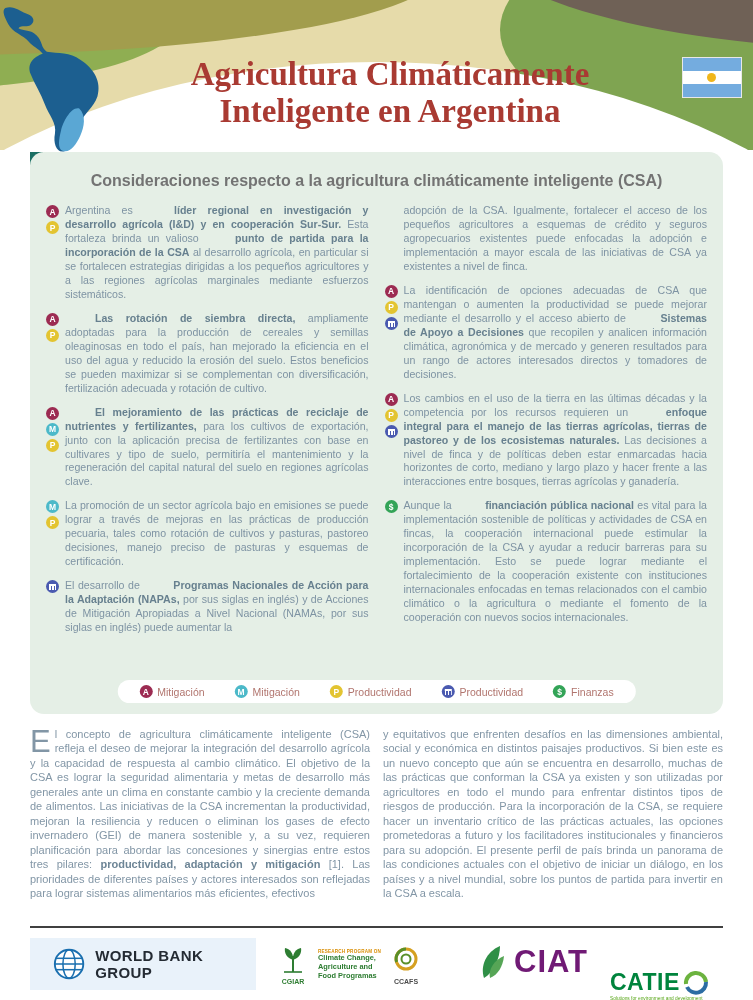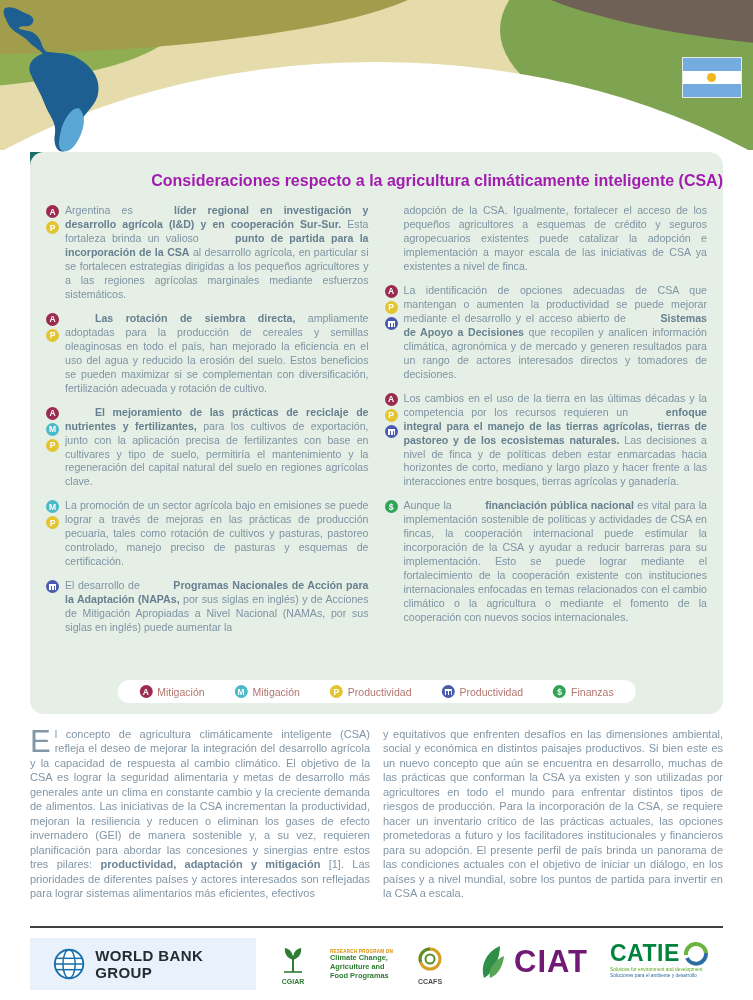--- a/index.html
+++ b/index.html
@@ -83,30 +83,30 @@
     color:#8296a6;
   }
 
   
   #footer-divider{left:30px;top:926px;width:693px;height:2px;background:#404040;}
   #wbg-logo{
     left:30px;top:938px;width:226px;height:52px;background:#e9f2fa;
     display:flex;align-items:center;gap:9px;padding-left:22px;box-sizing:border-box;
   }
   #wbg-label{font-size:15px;font-weight:bold;color:#242b33;letter-spacing:.4px;}
-  #cgiar-group{left:280px;top:940px;height:50px;display:flex;gap:24px;align-items:center;}
+  #cgiar-group{left:280px;top:940px;height:50px;display:flex;gap:12px;align-items:center;}
   .mini-label{font-size:7px;font-weight:bold;text-align:center;}
   #cgiar-label{color:#2e7d32;}
   #ccafs-label{color:#4c4c4c;}
   #program-kicker{font-size:4.6px;color:#d98e04;font-weight:bold;letter-spacing:.2px;}
   .program-line{font-size:7.4px;font-weight:bold;color:#2e7d32;line-height:1.18;}
   #ciat-logo{left:478px;top:944px;display:flex;align-items:center;gap:6px;}
   #ciat-label{font-size:31px;font-weight:bold;color:#701a75;letter-spacing:1px;font-family:Liberation Sans, sans-serif;}
   #catie-logo{left:610px;top:940px;width:118px;}
-  #catie-top{display:flex;align-items:center;gap:3px;}
+  #catie-top{display:flex;align-items:center;gap:3px;margin-top:29px;}
   #catie-label{font-size:23px;font-weight:bold;color:#00843d;letter-spacing:.5px;}
   .catie-tagline{font-size:4.8px;line-height:1.35;}
   #catie-tagline-en{color:#58a618;}
   #catie-tagline-es{color:#2b6ca3;}
 </style>
 </head>
 <body>
 
 <svg id="header-art" class="abs" viewBox="0 0 753 150" preserveAspectRatio="none">
   <rect x="0" y="0" width="753" height="150" fill="#e6dbaa"></rect>
@@ -116,32 +116,34 @@
   <ellipse cx="900" cy="-70" rx="430" ry="120" fill="#6f6156"></ellipse>
   <ellipse cx="376" cy="440" rx="580" ry="378" fill="#ffffff"></ellipse>
 </svg>
 
 <svg id="map" class="abs" viewBox="0 0 120 150">
   <path fill="#1c5f90" d="M6,6 C14,3 20,9 26,11 C33,13 36,18 32,22 C28,26 22,22 19,26 C24,29 31,27 37,33 C43,39 41,45 47,49 C58,51 70,49 80,57 C94,66 101,79 97,93 C93,105 84,109 80,120 C77,131 74,143 65,147 C57,150 53,140 55,130 C57,119 49,112 45,101 C41,90 35,81 31,71 C27,61 34,54 43,51 C39,46 33,44 29,39 C24,33 13,30 9,22 C6,16 2,9 6,6 Z"></path>
   <path fill="#5aa7d4" d="M79,105 C86,112 84,123 80,132 C76,141 70,149 63,147 C57,145 59,135 61,127 C63,118 71,103 79,105 Z"></path>
 </svg>
 
 <div id="page-title" class="abs" style="color: rgb(169, 58, 50);">
+  <div>Agricultura Climáticamente</div>
+  <div>Inteligente en Argentina</div>
 </div>
 
 <div id="flag" class="abs">
   <div class="stripe" style="background:#74acdf"></div>
   <div class="stripe" style="background:#ffffff"></div>
   <div class="stripe" style="background:#74acdf"></div>
   <div class="sun"></div>
 </div>
 
 <div id="corner-square" class="abs"></div>
 <div id="considerations-box" class="abs">
-  <div id="box-heading" style="color: #a21caf; text-align: right;">Consideraciones respecto a la agricultura climáticamente inteligente (CSA)</div>
+  <div id="box-heading" style="color: #737373;">Consideraciones respecto a la agricultura climáticamente inteligente (CSA)</div>
   <div id="box-columns">
     <div class="col" id="left-col">
         <div class="bullet">
           <span class="icon-col">
             <span class="picon" style="background: rgb(156, 43, 82);">A</span>
             <span class="picon" style="background: rgb(227, 196, 49);">P</span>
           </span>
           <div class="btext">Argentina es <b>líder regional en investigación y desarrollo agrícola (I&amp;D) y en cooperación Sur-Sur.</b> Esta fortaleza brinda un valioso <b>punto de partida para la incorporación de la CSA</b> al desarrollo agrícola, en particular si se fortalecen estrategias dirigidas a los pequeños agricultores y a las regiones agrícolas marginales mediante esfuerzos sistemáticos.</div>
         </div>
         <div class="bullet">
@@ -157,35 +159,35 @@
             <span class="picon" style="background: rgb(76, 185, 201);">M</span>
             <span class="picon" style="background: rgb(227, 196, 49);">P</span>
           </span>
           <div class="btext"><b>El mejoramiento de las prácticas de reciclaje de nutrientes y fertilizantes,</b> para los cultivos de exportación, junto con la aplicación precisa de fertilizantes con base en cultivares y tipo de suelo, permitiría el mantenimiento y la regeneración del capital natural del suelo en regiones agrícolas clave.</div>
         </div>
         <div class="bullet">
           <span class="icon-col">
             <span class="picon" style="background: rgb(76, 185, 201);">M</span>
             <span class="picon" style="background: rgb(227, 196, 49);">P</span>
           </span>
-          <div class="btext">La promoción de un sector agrícola bajo en emisiones se puede lograr a través de mejoras en las prácticas de producción pecuaria, tales como rotación de cultivos y pasturas, pastoreo controlado, manejo preciso de pasturas y esquemas de certificación.</div>
+          <div class="btext">La promoción de un sector agrícola bajo en emisiones se puede lograr a través de mejoras en las prácticas de producción pecuaria, tales como rotación de cultivos y pasturas, pastoreo decisiones, manejo preciso de pasturas y esquemas de certificación.</div>
         </div>
         <div class="bullet">
           <span class="icon-col">
             <span class="picon" style="background: rgb(74, 90, 176);">
               <span class="bldg"></span>
             </span>
           </span>
           <div class="btext">El desarrollo de <b>Programas Nacionales de Acción para la Adaptación (NAPAs,</b> por sus siglas en inglés) y de Acciones de Mitigación Apropiadas a Nivel Nacional (NAMAs, por sus siglas en inglés) puede aumentar la</div>
         </div>
       </div>
     <div class="col" id="right-col">
         <div class="bullet">
           <span class="icon-col"></span>
-          <div class="btext">adopción de la CSA. Igualmente, fortalecer el acceso de los pequeños agricultores a esquemas de crédito y seguros agropecuarios existentes puede catalizar la adopción e implementación a mayor escala de las iniciativas de CSA ya existentes a nivel de finca.</div>
+          <div class="btext">adopción de la CSA. Igualmente, fortalecer el acceso de los pequeños agricultores a esquemas de crédito y seguros agropecuarios existentes puede enfocadas la adopción e implementación a mayor escala de las iniciativas de CSA ya existentes a nivel de finca.</div>
         </div>
         <div class="bullet">
           <span class="icon-col">
             <span class="picon" style="background: rgb(156, 43, 82);">A</span>
             <span class="picon" style="background: rgb(227, 196, 49);">P</span>
             <span class="picon" style="background: rgb(74, 90, 176);">
               <span class="bldg"></span>
             </span>
           </span>
           <div class="btext">La identificación de opciones adecuadas de CSA que mantengan o aumenten la productividad se puede mejorar mediante el desarrollo y el acceso abierto de <b>Sistemas de Apoyo a Decisiones</b> que recopilen y analicen información climática, agronómica y de mercado y generen resultados para un rango de actores interesados directos y tomadores de decisiones.</div>

